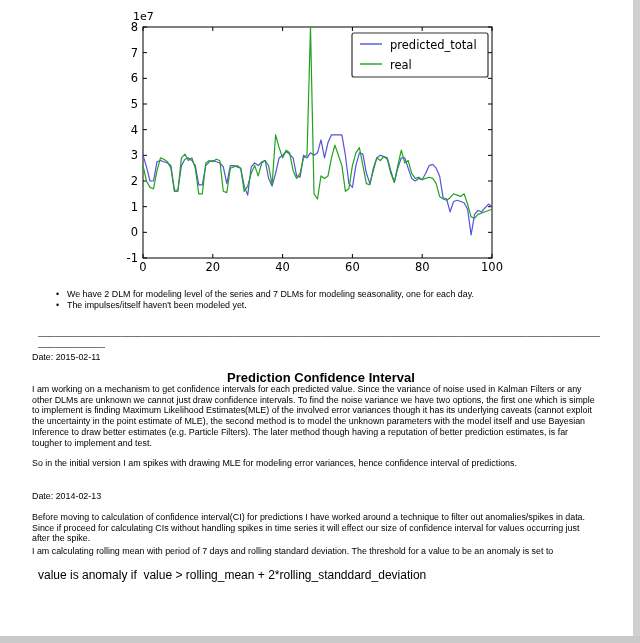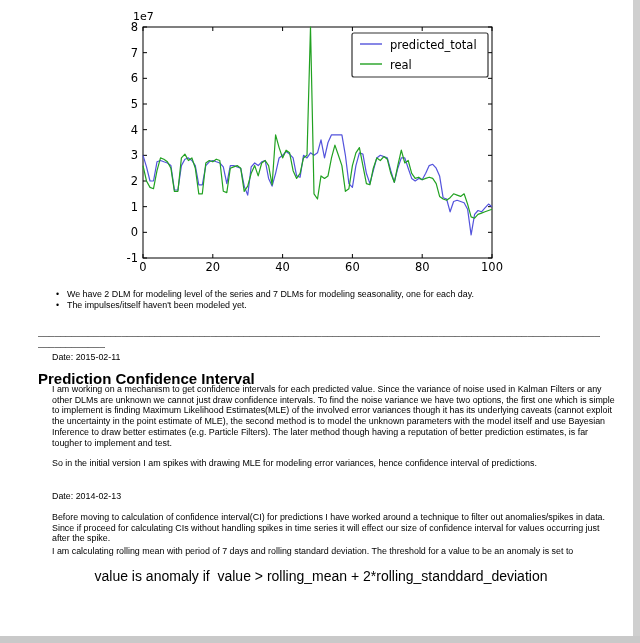--- a/index.html
+++ b/index.html
@@ -1,29 +1,29 @@
 <!DOCTYPE html>
 <html><head>
 <meta charset="utf-8">
 <style>
   html,body{margin:0;padding:0;}
   body{font-family:"Liberation Sans",sans-serif;background:#ffffff;}
   .screen{position:relative;width:640px;height:643px;background:#ffffff;overflow:hidden;}
   .chart-svg{position:absolute;left:103px;top:5px;}
-  .doc-block{position:absolute;left:52px;width:566px;color:#000;font-size:8.9px;line-height:10.7px;}
+  .doc-block{position:absolute;left:32px;width:566px;color:#000;font-size:8.9px;line-height:10.7px;}
   .bullet-list{position:absolute;left:56px;top:289px;width:548px;margin:0;padding:0;list-style:none;
                font-size:8.9px;line-height:11.2px;color:#000;}
   .bullet-list li{position:relative;padding-left:11px;}
   .bullet-list li .marker{position:absolute;left:0;top:0;}
   .sep{position:absolute;left:38px;overflow:hidden;white-space:nowrap;font-size:10px;line-height:12px;color:#444;}
   .sep-long{top:326px;width:562px;}
   .sep-short{top:337px;width:67px;}
   .date-line{font-size:8.9px;}
-  .entry-title{position:absolute;left:38px;width:566px;text-align:left;font-weight:bold;font-size:15px;color:#000;}
-  .formula{position:absolute;left:38px;width:566px;text-align:center;font-size:14px;color:#000;white-space:pre-wrap;}
+  .entry-title{position:absolute;left:38px;width:566px;text-align:center;font-weight:bold;font-size:13px;color:#000;}
+  .formula{position:absolute;left:38px;width:566px;font-size:12px;color:#000;white-space:pre-wrap;}
   .v-strip{position:absolute;top:0;left:633px;width:7px;height:643px;background:#cfcfcf;}
   .h-strip{position:absolute;left:0;top:636px;width:640px;height:7px;background:#c9c9c9;}
 </style>
 </head>
 <body>
 
 <div class="screen">
 
   <svg class="chart-svg" width="445" height="272" viewBox="0 0 445 272">
       <rect x="40" y="22" width="349" height="231" fill="none" stroke="#000" stroke-width="1"></rect>

